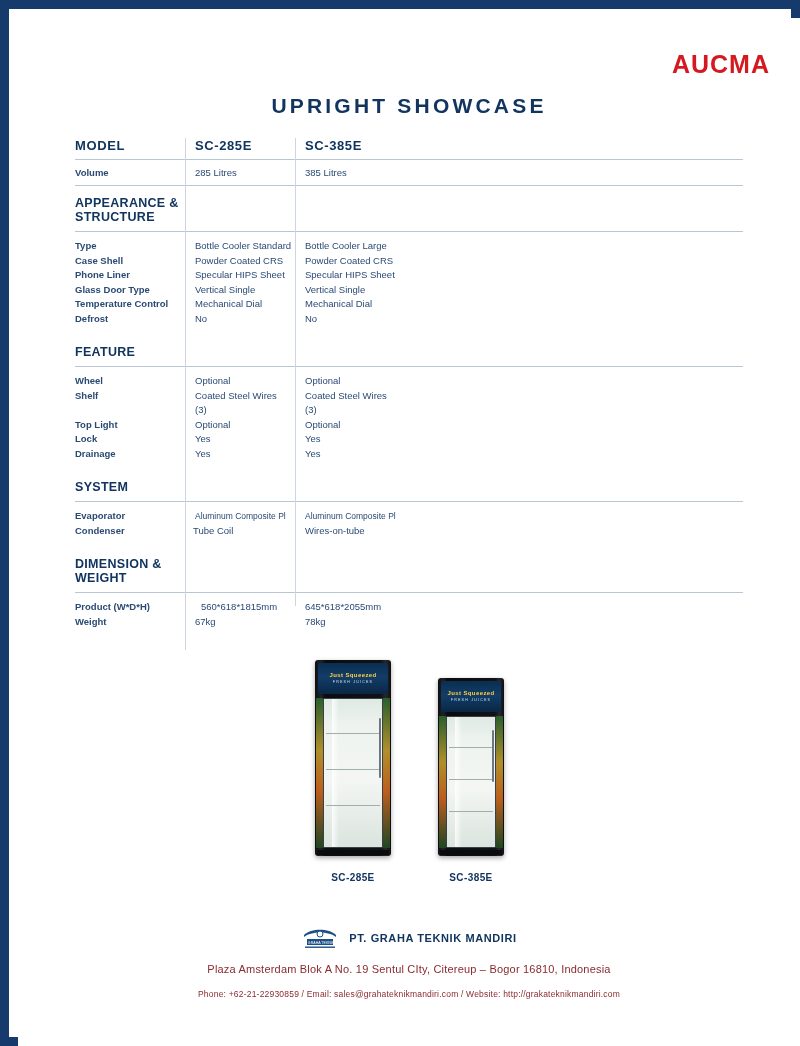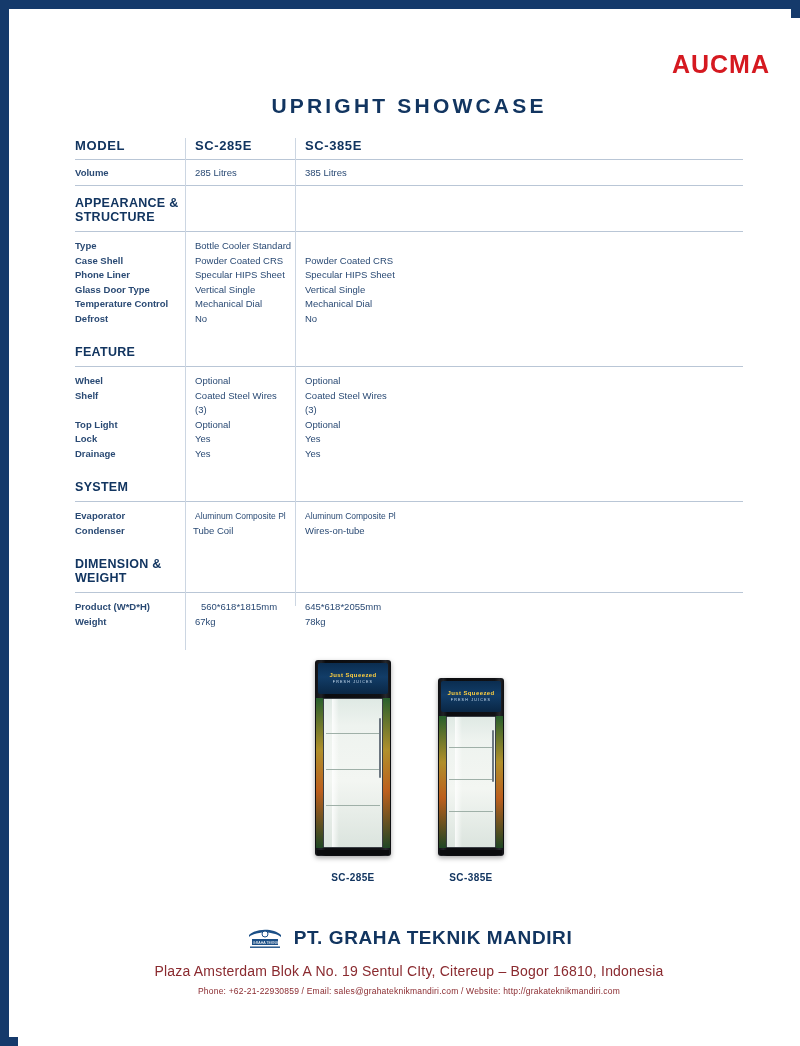--- a/index.html
+++ b/index.html
@@ -244,33 +244,33 @@
     display: flex;
     align-items: center;
     justify-content: center;
     gap: 10px;
   }
   .footer-logo {
     width: 38px; height: 26px;
     position: relative;
   }
   .footer-name {
-    font-size: 19px;
+    font-size: 11px;
     font-weight: bold;
     color: #123560;
     letter-spacing: 0.6px;
   }
   .footer-addr {
     margin-top: 12px;
-    font-size: 14px;
+    font-size: 11px;
     color: #8a2a2f;
     letter-spacing: 0.2px;
   }
   .footer-contact {
-    margin-top: 7px;
+    margin-top: 14px;
     font-size: 8.5px;
     color: #8a2a2f;
     letter-spacing: 0.2px;
   }
 </style>
 </head>
 <body>
 
 <div class="page-frame">
   <div class="page-inner">
@@ -298,20 +298,21 @@
           <div class="cell col-b" style="padding-left:10px;">385 Litres</div>
         </div>
         <div class="rule"></div>
 
         <div class="section-title">APPEARANCE &amp;<br>STRUCTURE</div>
         <div class="rule"></div>
         <div class="block">
           <div class="line">
             <div class="cell col-label">Type</div>
             <div class="cell col-a" style="padding-left:10px; white-space:nowrap;">Bottle Cooler Standard</div>
+            <div class="cell col-b" style="padding-left:10px;">Bottle Cooler Large</div>
           </div>
           <div class="line">
             <div class="cell col-label">Case Shell</div>
             <div class="cell col-a" style="padding-left:10px;">Powder Coated CRS</div>
             <div class="cell col-b" style="padding-left:10px;">Powder Coated CRS</div>
           </div>
           <div class="line">
             <div class="cell col-label">Phone Liner</div>
             <div class="cell col-a" style="padding-left:10px;">Specular HIPS Sheet</div>
             <div class="cell col-b" style="padding-left:10px;">Specular HIPS Sheet</div>

